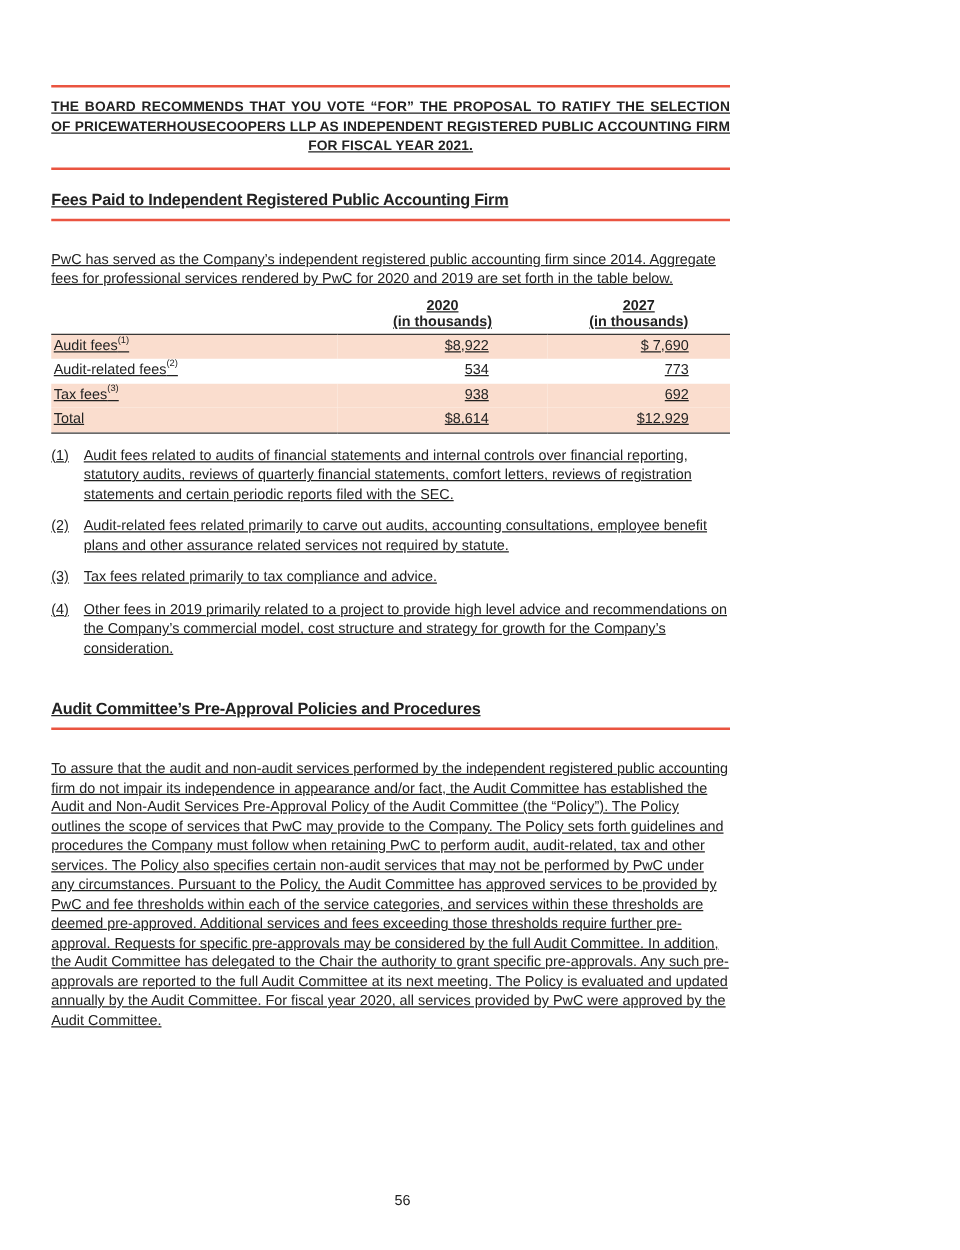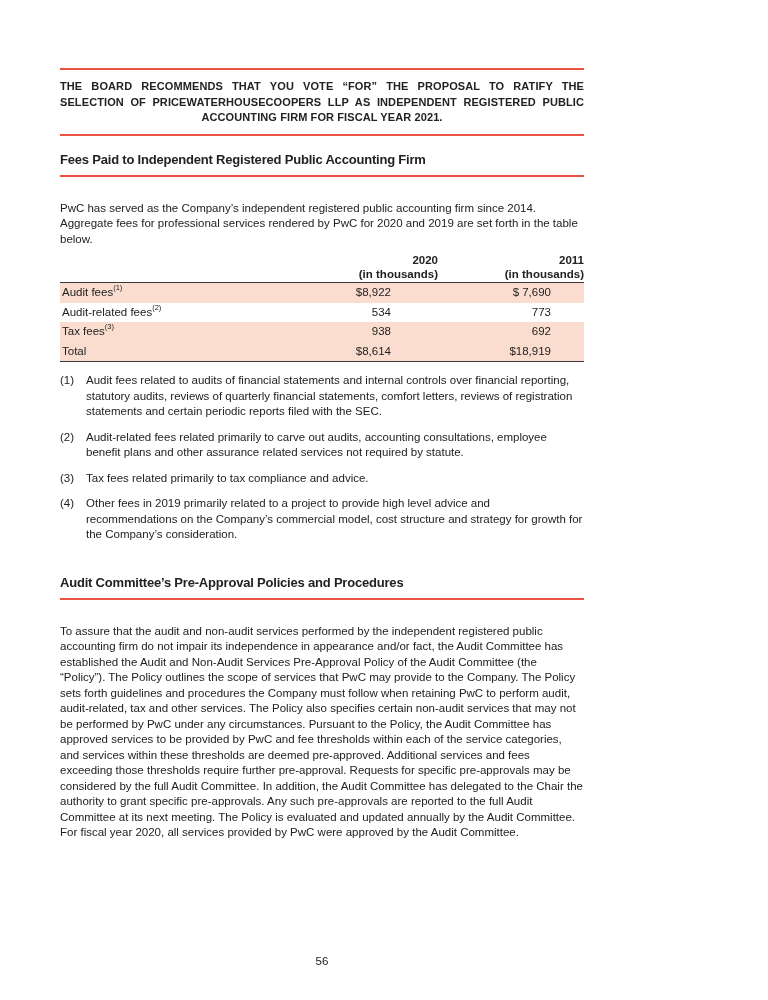--- a/index.html
+++ b/index.html
@@ -7,23 +7,24 @@
     --row-shade:#FADDCE;
     --text:#222222;
     --table-border:#383838;
   }
   html,body{margin:0;padding:0;background:#ffffff;}
   body{font-family:"Liberation Sans","DejaVu Sans",sans-serif;color:var(--text);}
   .page{
     position:relative;
     width:644px;height:1000px;
     box-sizing:border-box;
-    padding:68px 60px 0 60px;
+    padding:68px 60px 0 41px;
     background:#ffffff;
     overflow:hidden;
+    text-decoration:underline;
   }
   .rule{height:2px;background:var(--accent-red);border:none;margin:0;}
   .recommendation{
     margin:9px 0 8px 0;
     font-size:11px;
     font-weight:bold;
     line-height:15.5px;
     text-align:justify;
     text-align-last:center;
     letter-spacing:0.1px;
@@ -43,21 +44,21 @@
     line-height:15.5px;
   }
   table.fees{
     width:100%;
     border-collapse:collapse;
     margin-top:7px;
     font-size:11.5px;
   }
   table.fees thead th{
     font-weight:bold;
-    text-align:right;
+    text-align:center;
     vertical-align:bottom;
     padding:0 0 1px 0;
     line-height:13.5px;
   }
   table.fees thead tr{border-bottom:1.5px solid var(--table-border);}
   table.fees td{padding:0;line-height:19.5px;vertical-align:middle;}
   table.fees td.lbl{padding-left:2px;}
   table.fees .c2020{width:121px;}
   table.fees .c2019{width:113px;}
   table.fees td.v2020{text-align:right;padding-right:47px;}
@@ -99,21 +100,21 @@
 
   <table class="fees">
     <thead>
       <tr>
         <th></th>
         <th class="c2020">
           <div>2020</div>
           <div>(in thousands)</div>
         </th>
         <th class="c2019">
-          <div>2011</div>
+          <div>2027</div>
           <div>(in thousands)</div>
         </th>
       </tr>
     </thead>
     <tbody>
         <tr class="shaded">
           <td class="lbl">Audit fees<sup class="fn-sup">(1)</sup></td>
           <td class="v2020 c2020">$8,922</td>
           <td class="v2019 c2019">$&nbsp;7,690</td>
         </tr>
@@ -123,21 +124,21 @@
           <td class="v2019 c2019">773</td>
         </tr>
         <tr class="shaded">
           <td class="lbl">Tax fees<sup class="fn-sup">(3)</sup></td>
           <td class="v2020 c2020">938</td>
           <td class="v2019 c2019">692</td>
         </tr>
         <tr class="shaded">
           <td class="lbl">Total</td>
           <td class="v2020 c2020">$8,614</td>
-          <td class="v2019 c2019">$18,919</td>
+          <td class="v2019 c2019">$12,929</td>
         </tr>
       </tbody>
   </table>
 
   <div class="footnotes">
       <div class="footnote">
         <span class="marker">(1)</span>
         <span class="fn-text">Audit fees related to audits of financial statements and internal controls over financial reporting, statutory audits, reviews of quarterly financial statements, comfort letters, reviews of registration statements and certain periodic reports filed with the SEC.</span>
       </div>
       <div class="footnote">

